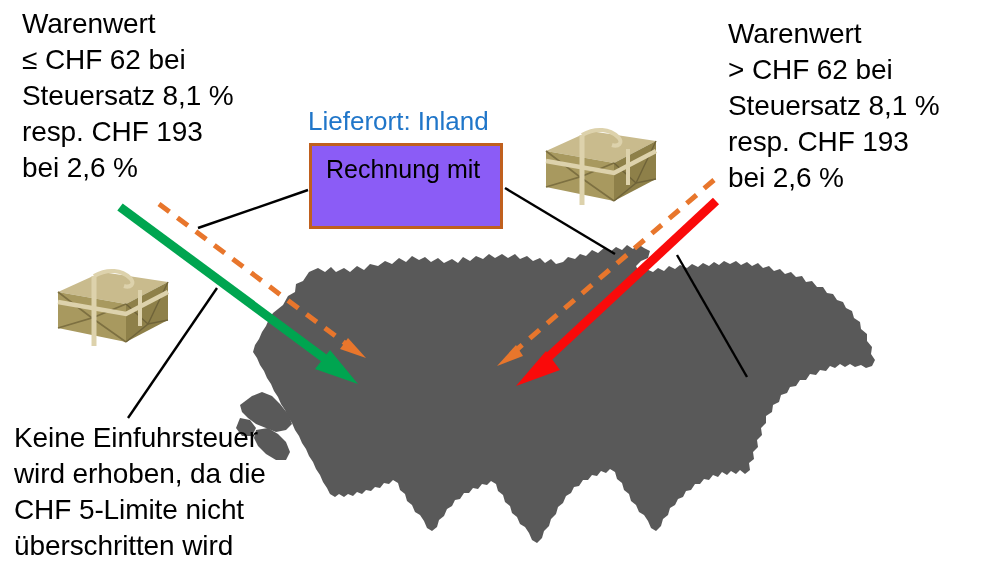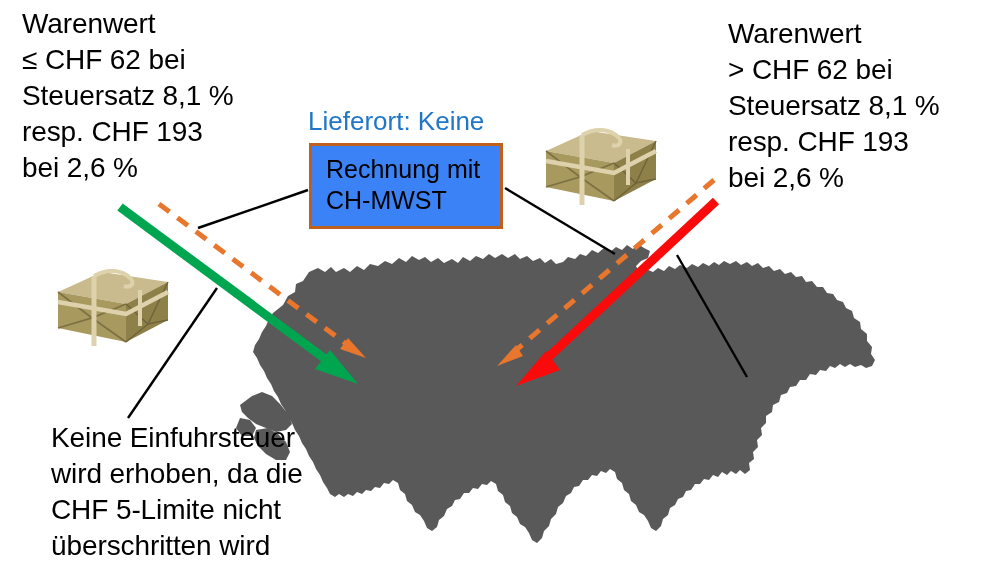--- a/index.html
+++ b/index.html
@@ -22,42 +22,42 @@
     position: absolute;
     color: #000000;
     font-family: "Liberation Sans", sans-serif;
     font-size: 28px;
     line-height: 36px;
     white-space: pre;
     letter-spacing: -0.1px;
   }
   #text-top-left   { left: 22px;  top: 6px;  }
   #text-top-right  { left: 728px; top: 16px; }
-  #text-bottom-left{ left: 14px;  top: 420px; margin-left: 37px;}
+  #text-bottom-left{ left: 14px;  top: 420px;}
   #text-bottom-right{left: 632px; top: 386px;}
 
   #label-lieferort {
     position: absolute;
     left: 308px;
     top: 106px;
     font-size: 26px;
     line-height: 30px;
     color: #2076c9;
     white-space: pre;
     font-family: "Liberation Sans", sans-serif;
   }
   #box-invoice {
     position: absolute;
     left: 309px;
     top: 143px;
     width: 194px;
     height: 86px;
     border: 3px solid #c0601e;
     box-sizing: border-box;
-    background: #3b82f6;
+    background: #8b5cf6;
   }
   #box-invoice .box-text {
     position: absolute;
     left: 14px;
     top: 5px;
     font-size: 25px;
     line-height: 36px;
     color: #000000;
     white-space: pre;
     font-family: "Liberation Sans", sans-serif;
@@ -216,20 +216,19 @@
 Steuersatz 8,1 %
 resp. CHF 193
 bei 2,6 %</div>
 
   <div class="txt" id="text-bottom-left">Keine Einfuhrsteuer
 wird erhoben, da die
 CHF 5-Limite nicht
 überschritten wird</div>
 
 
-  <div id="label-lieferort">Lieferort: Keine</div>
+  <div id="label-lieferort">Lieferort: Inland</div>
 
   <div id="box-invoice">
     <div class="box-text">Rechnung mit</div>
-    <div class="box-text" style="top:36px;">CH-MWST</div>
   </div>
 
 </div>
 
 </body></html>

